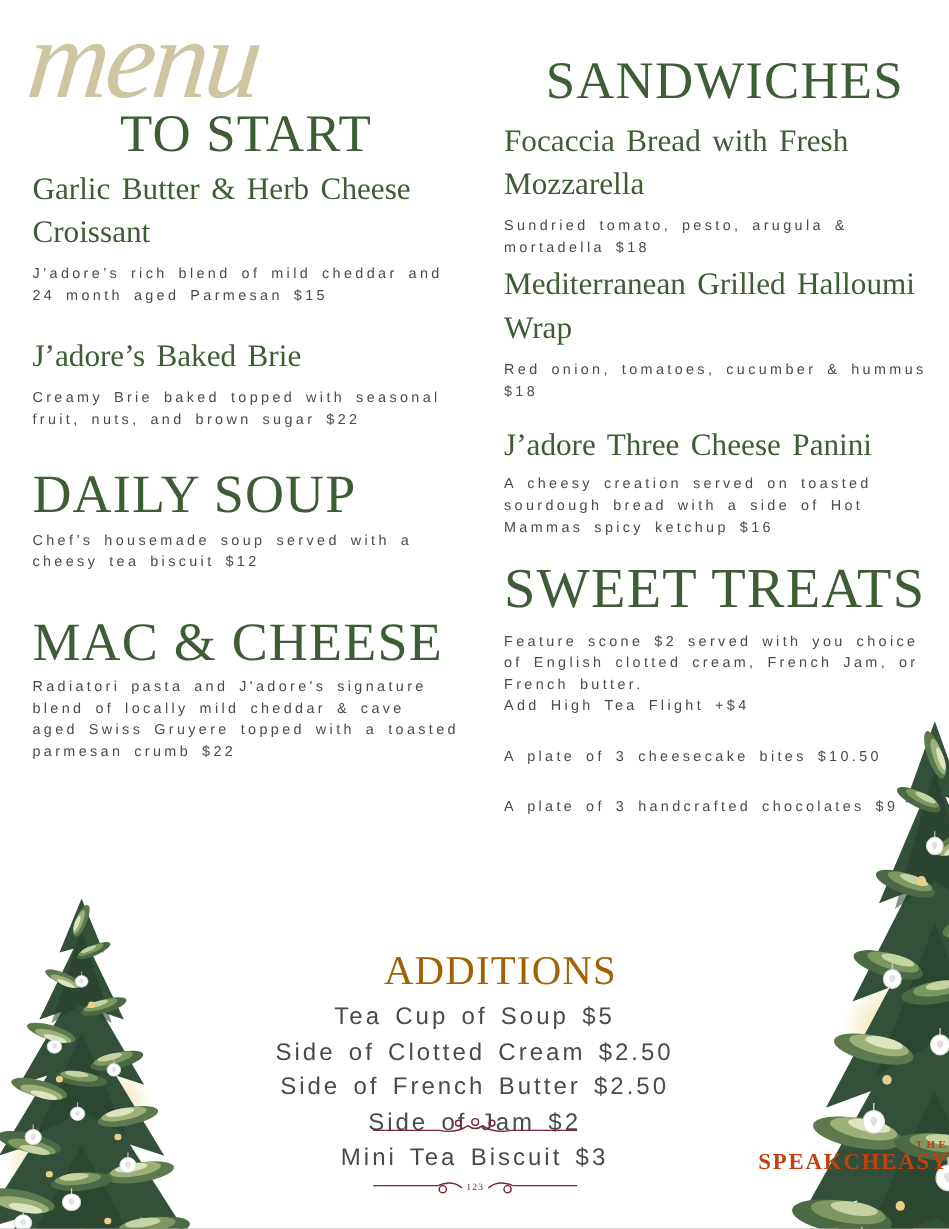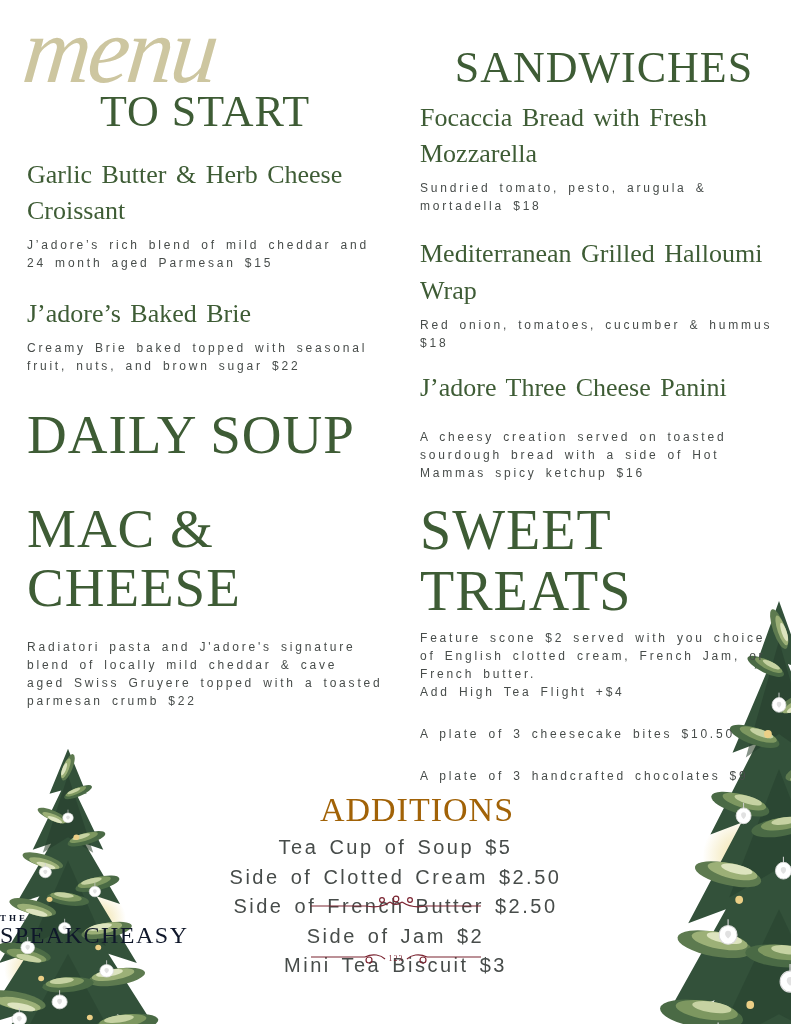--- a/index.html
+++ b/index.html
@@ -26,42 +26,42 @@
   .col-right { left:420px; top:44px;  width:368px; }
 
   .section-title {
     font-family:"Liberation Serif", serif;
     font-weight:500;
     color:#3e5c35;
     letter-spacing:1px;
     line-height:1.08;
   }
   .t-44 { font-size:44px;text-align:center; }
-  .t-50 { font-size:55px; }
-  .t-47 { font-size:56px; }
+  .t-50 { font-size:45px; }
+  .t-47 { font-size:47px; }
 
   .item-name {
     font-family:Liberation Serif, serif;
     font-weight:500;
     font-size:26px;
     line-height:1.42;
     color:#3e5c35;
     word-spacing:3px;
   }
   .desc {
     font-family:"Liberation Sans", sans-serif;
     font-size:12px;
     letter-spacing:2.8px;
     word-spacing:3px;
     line-height:1.5;
     color:#474c4a;
   }
   .mt6  { margin-top:6px; }
   .mt8  { margin-top:8px; }
-  .mt14 { margin-top:21px; }
+  .mt14 { margin-top:4px; }
   .mt18 { margin-top:18px; }
   .mt24 { margin-top:24px; }
   .mt30 { margin-top:30px; }
   .mt34 { margin-top:34px; }
 
   
   .additions {
     position:absolute; left:0; right:0; top:791px; z-index:2;
     text-align:center;
   }
@@ -72,32 +72,32 @@
   }
   .additions-line {
     font-family:"Liberation Sans", sans-serif;
     font-size:20px; letter-spacing:2.5px; word-spacing:3px;
     line-height:1.48; color:#474c4a;
   }
   .additions-list { margin-top:4px; }
 
   
   .logo {
-    position:absolute; left:0; right:0; top:895px; z-index:2;
-    text-align:left; color:#0f172a;
+    position:absolute; left:0; right:0; top:931px; z-index:2;
+    text-align:right; color:#c2410c;
   }
   .logo svg { display:block; margin:0 auto; }
   .logo-the {
     font-family:"Liberation Serif", serif;
     font-size:9px; letter-spacing:3px; font-weight:700;
     margin-top:1px;
   }
   .logo-name {
     font-family:"Liberation Serif", serif;
-    font-size:24px; letter-spacing:1.5px; font-weight:400;
+    font-size:19px; letter-spacing:1.5px; font-weight:700;
     line-height:1.05; margin-bottom:2px;
   }
   
   .tree { position:absolute; z-index:1; }
   .tree-left  { left:-58px; top:744px; width:252px; height:334px; }
   .tree-right { left:613px; top:594px; width:332px; height:502px; }
 </style>
 </head>
 <body>
 
@@ -185,20 +185,21 @@
   <div class="col col-left">
     <div class="section-title t-44">TO START</div>
 
     <div class="item-name mt14">Garlic Butter &amp; Herb Cheese Croissant</div>
     <div class="desc mt6">J’adore’s rich blend of mild cheddar and 24 month aged Parmesan $15</div>
 
     <div class="item-name mt24">J’adore’s Baked Brie</div>
     <div class="desc mt6">Creamy Brie baked topped with seasonal fruit, nuts, and brown sugar $22</div>
 
     <div class="section-title t-50 mt30">DAILY SOUP</div>
+    <div class="desc mt14">Chef’s housemade soup served with a cheesy tea biscuit $12</div>
 
     <div class="section-title t-50 mt34">MAC &amp; CHEESE</div>
     <div class="desc mt14">Radiatori pasta and J'adore's signature blend of locally mild cheddar &amp; cave aged Swiss Gruyere topped with a toasted parmesan crumb $22</div>
   </div>
 
   <div class="col col-right">
     <div class="section-title t-44">SANDWICHES</div>
 
     <div class="item-name mt8">Focaccia Bread with Fresh Mozzarella</div>
     <div class="desc mt6">Sundried tomato, pesto, arugula &amp; mortadella $18</div>

